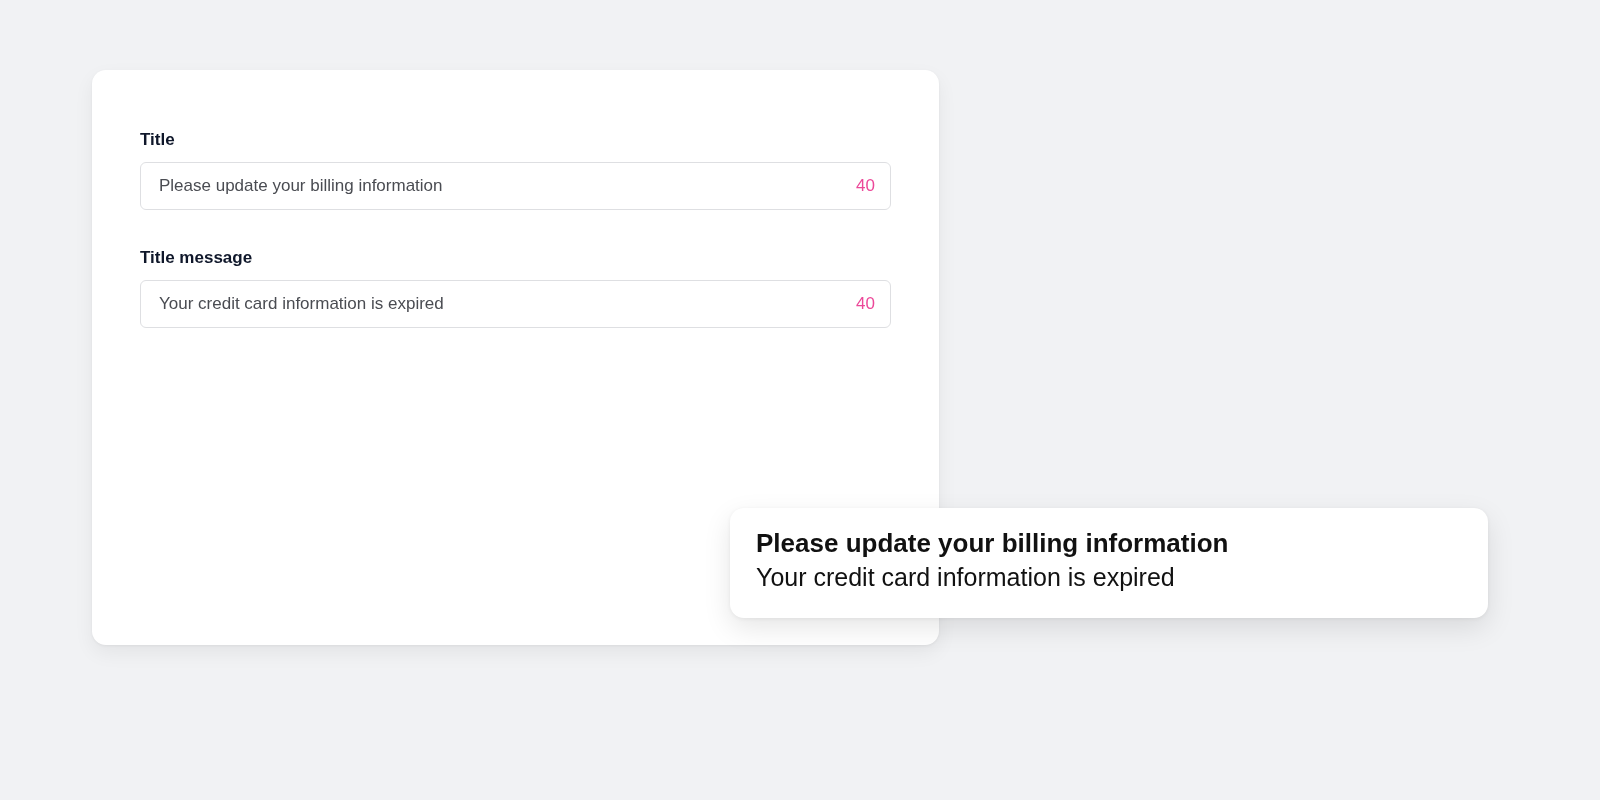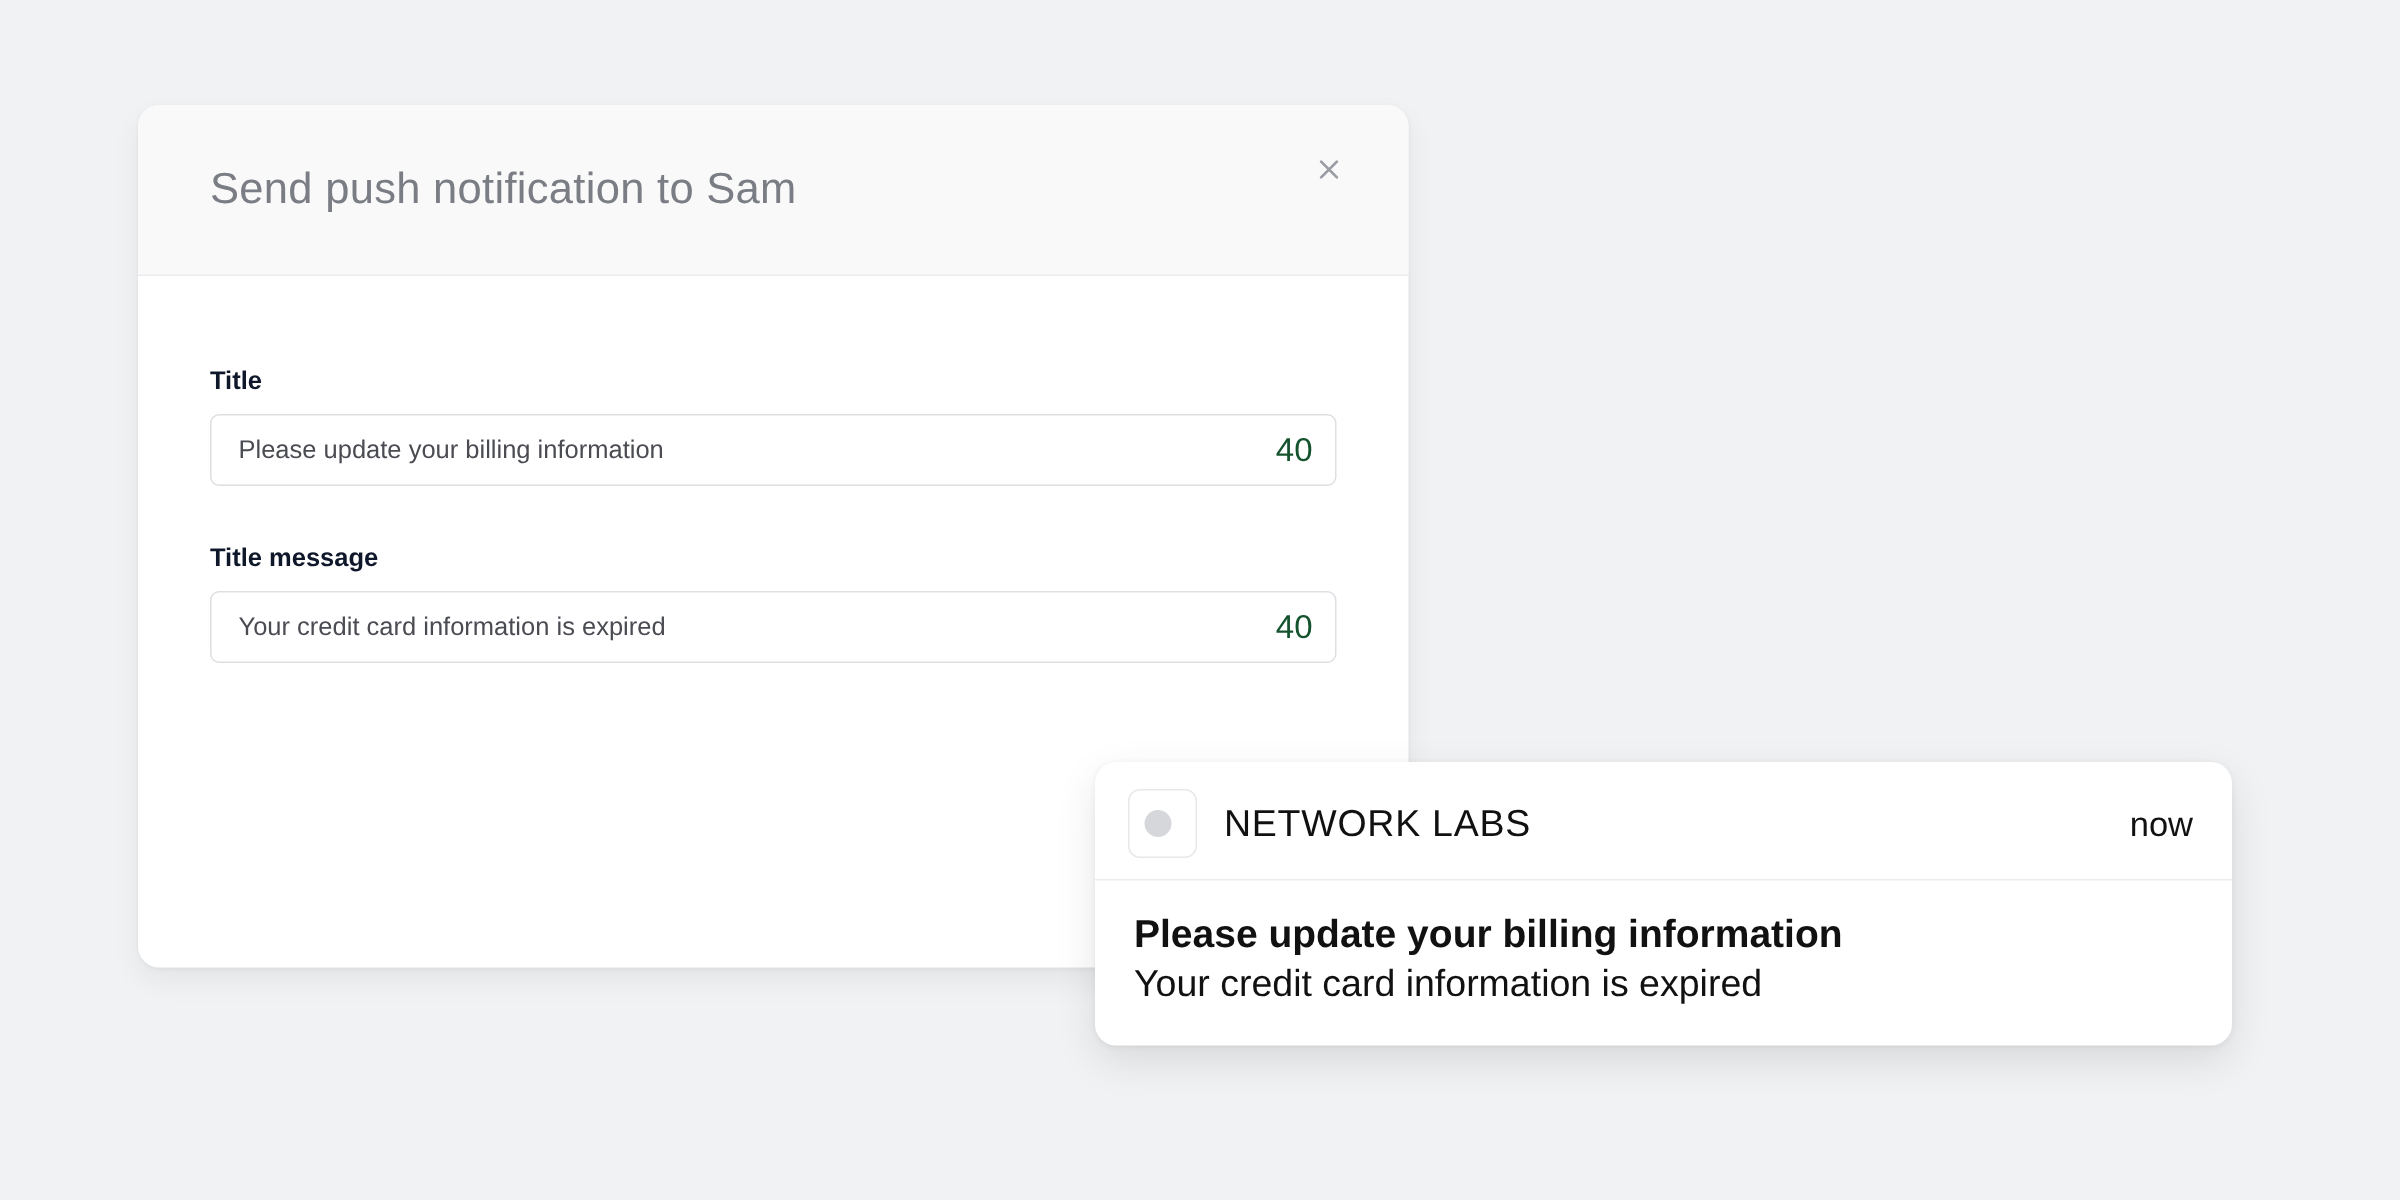--- a/index.html
+++ b/index.html
@@ -78,22 +78,22 @@
     color: #4a4c52;
     background: #fff;
     outline: none;
   }
   .text-input::placeholder { color: #9a9ca3; }
   .char-count {
     position: absolute;
     right: 16px;
     top: 50%;
     transform: translateY(-50%);
-    font-size: 22px;
-    color: #14532d;
+    font-size: 17px;
+    color: #ec4899;
     pointer-events: none;
     text-align: right;
   }
 
   
   .notif {
     position: absolute;
     left: 730px;
     top: 508px;
     width: 758px;
@@ -144,31 +144,20 @@
   .notif-msg {
     font-size: 25px;
     font-weight: 400;
     color: #111;
   }
 </style>
 </head>
 <body>
 
 <div class="modal">
-  <div class="modal-header">
-    <div class="modal-title">Send push notification to Sam</div>
-    <button class="close-btn">
-      <span>
-        <svg viewBox="0 0 24 24" fill="none" stroke="currentColor" stroke-width="2.4" stroke-linecap="round">
-          <line x1="5" y1="5" x2="19" y2="19"></line>
-          <line x1="19" y1="5" x2="5" y2="19"></line>
-        </svg>
-      </span>
-    </button>
-  </div>
   <div class="modal-body">
 
     <div class="form-group">
       <label class="form-label">Title</label>
       <div class="input-wrap">
         <input type="text" class="text-input" value="Please update your billing information" style="">
         <span class="char-count">40</span>
       </div>
     </div>
 
@@ -177,27 +166,17 @@
       <div class="input-wrap">
         <input type="text" class="text-input" value="Your credit card information is expired" style="">
         <span class="char-count">40</span>
       </div>
     </div>
 
   </div>
 </div>
 
 <div class="notif">
-  <div class="notif-head">
-    <div class="app-icon">
-      <svg viewBox="0 0 40 40">
-        <circle cx="16" cy="20" r="12" fill="#d5d7da"></circle>
-        <path d="M20 8 a12 12 0 0 1 0 24 a12 12 0 0 0 0 -24 z" fill="#bfc2c7"></path>
-      </svg>
-    </div>
-    <div class="app-name">NETWORK LABS</div>
-    <div class="notif-time">now</div>
-  </div>
   <div class="notif-body">
     <div class="notif-title">Please update your billing information</div>
     <div class="notif-msg">Your credit card information is expired</div>
   </div>
 </div>
 
 </body></html>

